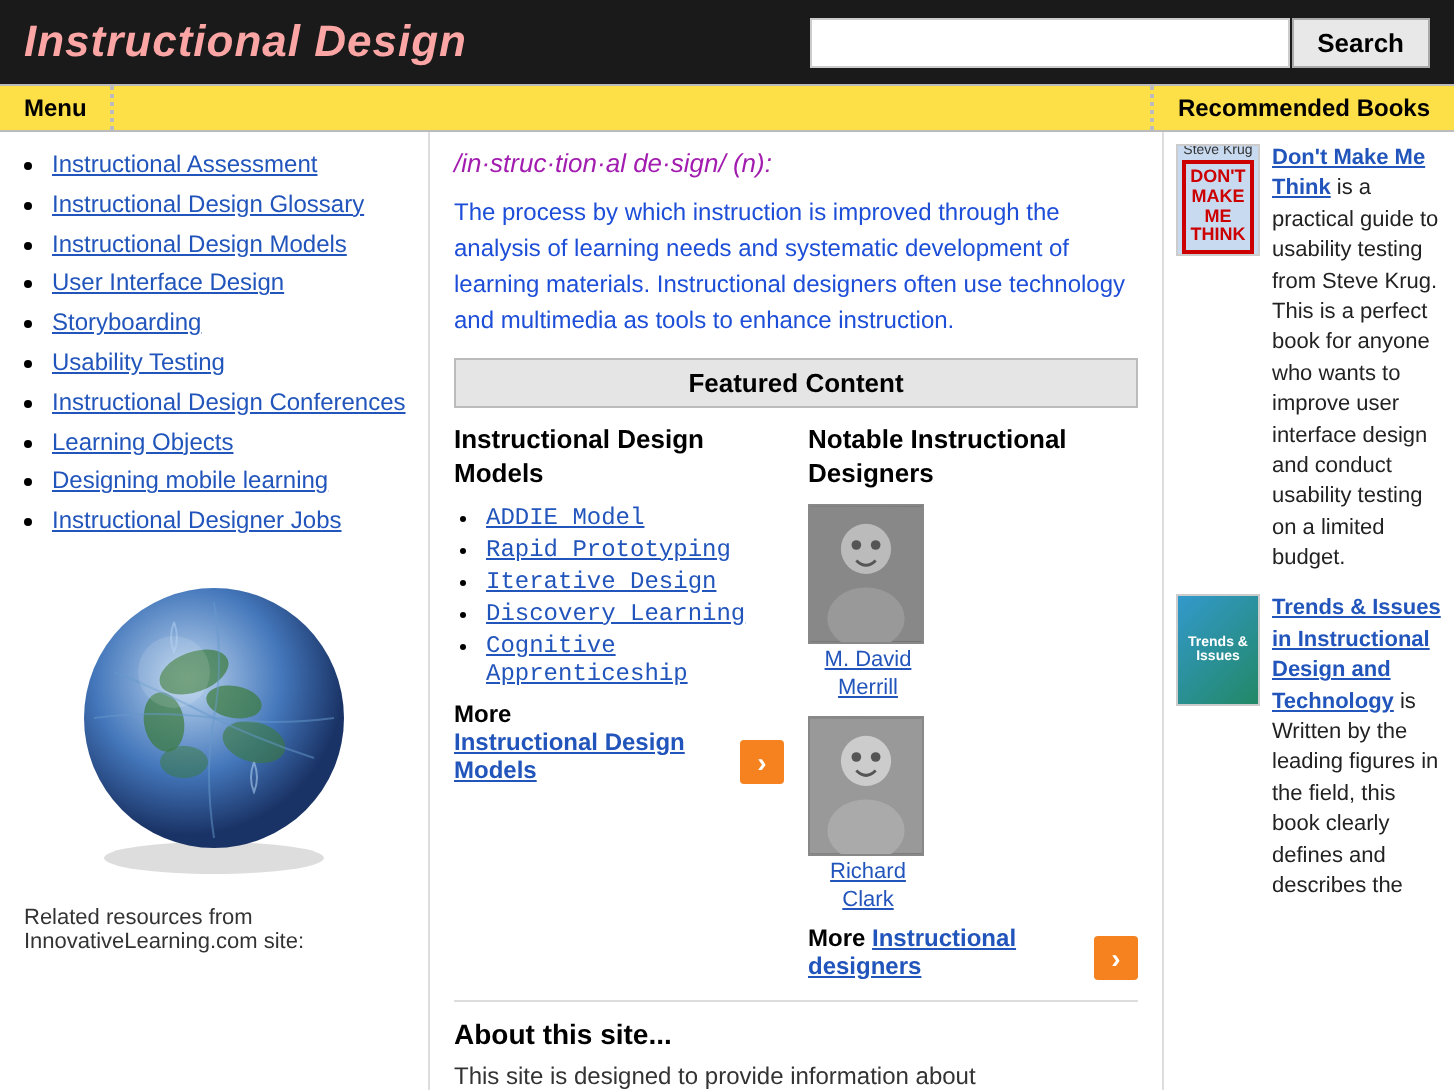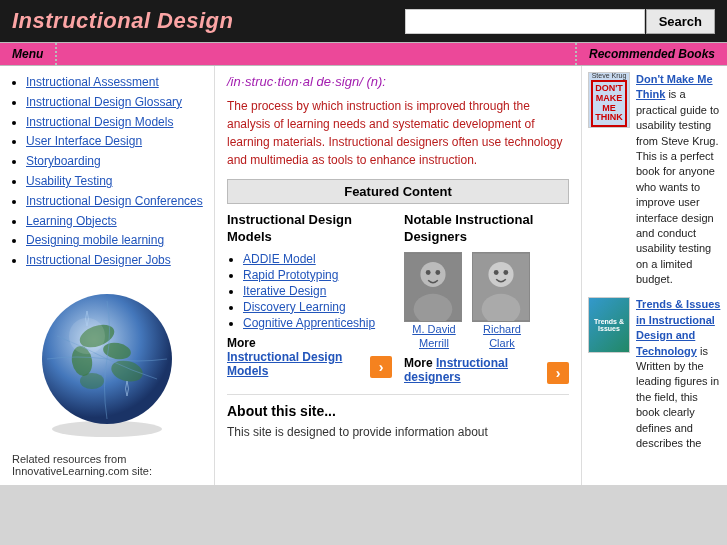--- a/index.html
+++ b/index.html
@@ -36,26 +36,25 @@
       padding: 4px 12px;
       background: #e8e8e8;
       border: 1px solid #aaa;
       cursor: pointer;
       font-size: 13px;
       font-weight: bold;
     }
 
     
     #navbar {
-      background: #ec4899;
+      background: #fde047;
       border-top: 1px solid #bbb;
       border-bottom: 1px solid #bbb;
       display: flex;
       align-items: stretch;
-      font-style: italic;
     }
     #navbar .nav-menu {
       padding: 4px 12px;
       font-weight: bold;
       font-size: 12px;
       border-right: 2px dotted #bbb;
     }
     #navbar .nav-spacer {
       flex: 1;
       border-right: 2px dotted #bbb;
@@ -117,21 +116,21 @@
       border-right: 1px solid #ddd;
     }
     .definition {
       font-size: 13px;
       font-style: italic;
       margin-bottom: 8px;
       color: #a21caf;
     }
     .definition-text {
       font-size: 12px;
-      color: #b91c1c;
+      color: #1d4ed8;
       line-height: 1.5;
       margin-bottom: 10px;
     }
     .featured-box {
       background: #e5e5e5;
       border: 1px solid #bbb;
       padding: 4px 8px;
       font-weight: bold;
       font-size: 13px;
       margin-bottom: 8px;
@@ -150,31 +149,33 @@
       font-weight: bold;
       margin-bottom: 6px;
       line-height: 1.3;
     }
     .featured-col ul {
       list-style: disc;
       padding-left: 16px;
     }
     .featured-col ul li {
       margin-bottom: 2px;
+      font-family: Liberation Mono, monospace;
     }
     .featured-col ul li a {
       color: #2255bb;
       text-decoration: underline;
       font-size: 12px;
     }
     .designers-grid {
       display: flex;
       gap: 8px;
       flex-wrap: wrap;
       margin-bottom: 6px;
+      flex-direction: column;
     }
     .designer-item {
       text-align: center;
       width: 60px;
     }
     .designer-photo {
       width: 58px;
       height: 70px;
       background: #999;
       border: 1px solid #888;

